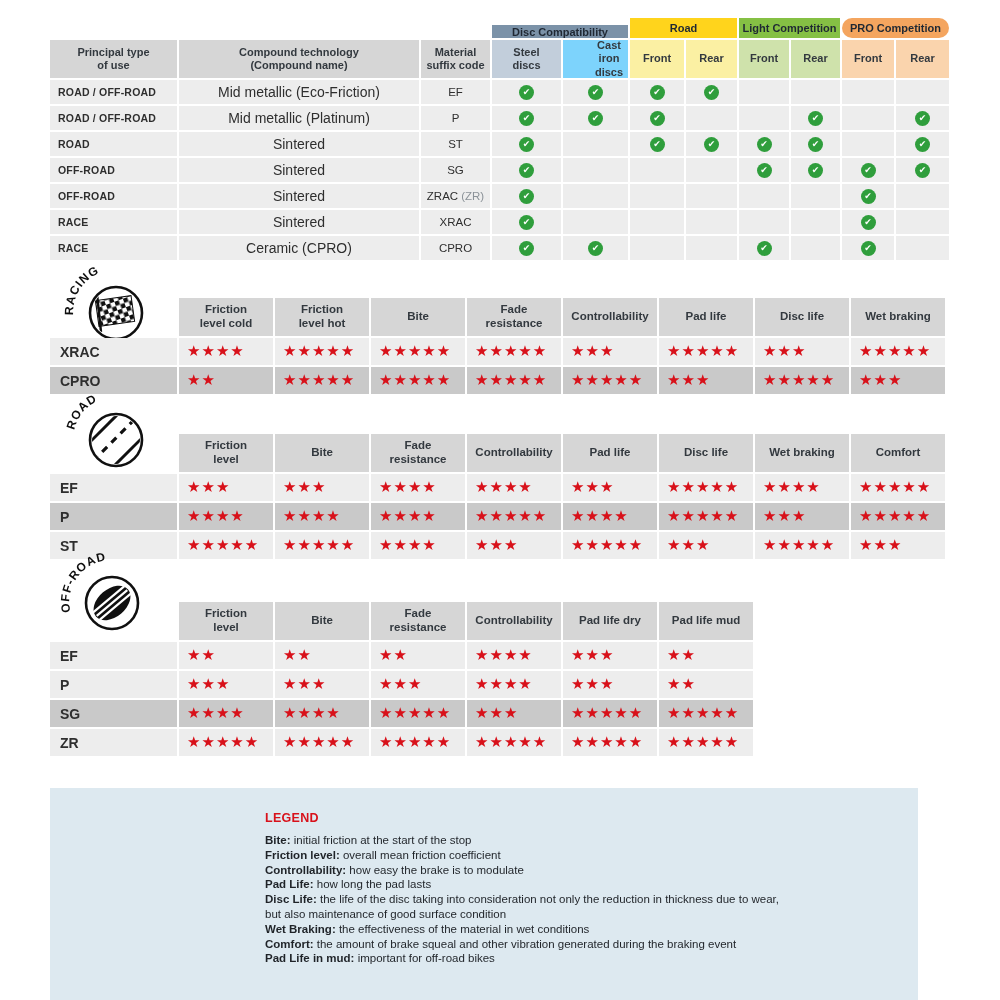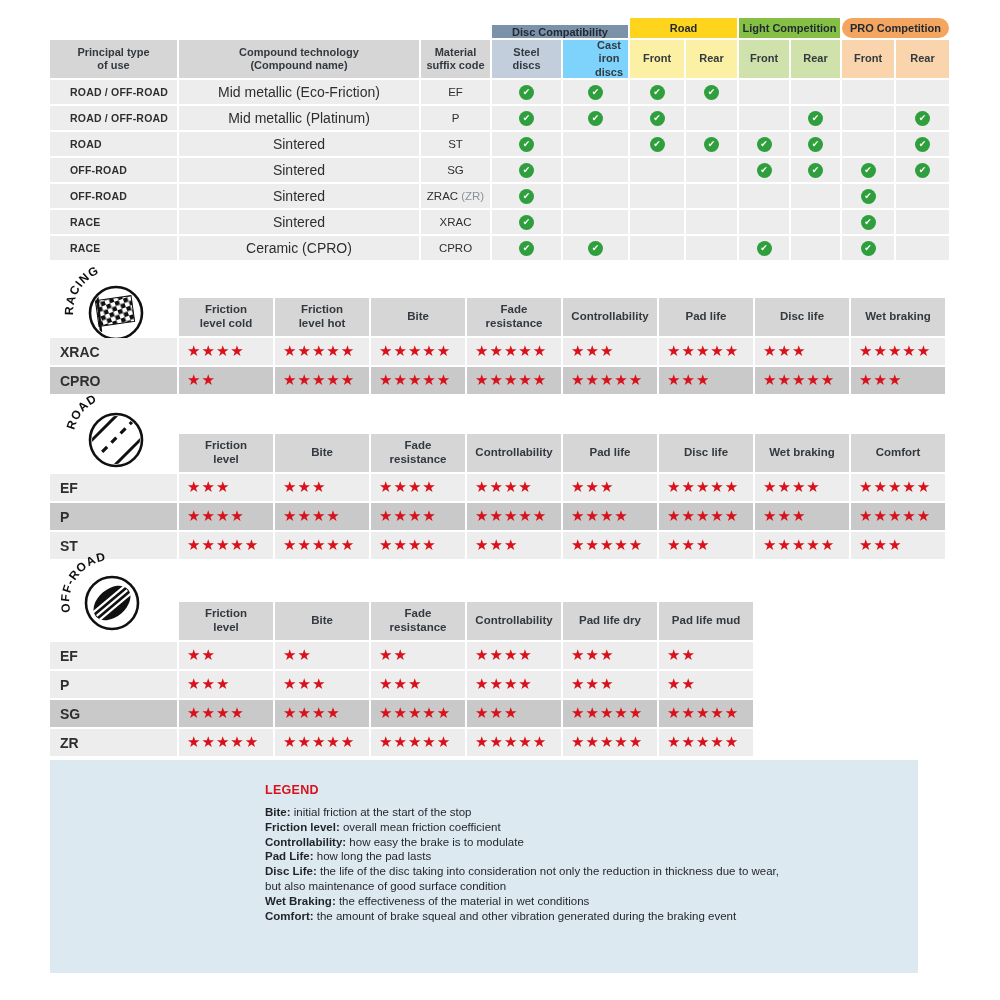--- a/index.html
+++ b/index.html
@@ -16,21 +16,21 @@
     grid-template-rows:20px 38px repeat(7,24px);
   }
   .ghost { background:transparent; }
   .group-cell { display:flex; align-items:center; justify-content:center;
     font-size:11px; font-weight:bold; color:#1f2833; }
   .head-cell { background:var(--header-gray,#d6d6d6); display:flex; align-items:center;
     justify-content:center; text-align:center; font-size:11px; font-weight:bold;
     color:#33393f; white-space:pre-line; line-height:1.2; }
   .cell { background:var(--row-light,#ededed); display:flex; align-items:center;
     font-size:11px; color:#2e2e2e; }
-  .use-cell { padding-left:20px; font-weight:bold; font-size:10.5px; letter-spacing:0.2px; }
+  .use-cell { padding-left:8px; font-weight:bold; font-size:10.5px; letter-spacing:0.2px; }
   .tech-cell { justify-content:center; font-size:14px; }
   .code-cell { justify-content:center; font-size:11.5px; }
   .code-note { color:#8b9298; margin-left:3px; }
   .check-cell { justify-content:center; }
   .check { display:inline-block; width:15px; height:15px; border-radius:50%;
     background:var(--check-green,#2f9e3c); color:#fff; font-size:9px; line-height:15px;
     text-align:center; font-family:"DejaVu Sans",sans-serif; font-weight:bold; }
 
   
   .rating-grid { grid-template-rows:38px; grid-auto-rows:27px; }
@@ -46,21 +46,21 @@
 
   
   .badge { position:absolute; }
   #racing-badge  { left:64px; top:257px; }
   #road-badge    { left:64px; top:384px; }
   #offroad-badge { left:60px; top:547px; }
   .arc-text { font-family:"Liberation Sans",sans-serif; font-size:12px; font-weight:bold;
     fill:#0e0e0e; letter-spacing:1px; }
 
   
-  .legend { position:absolute; left:50px; top:760px; width:868px; height:213px;
+  .legend { position:absolute; left:50px; top:788px; width:868px; height:213px;
     background:var(--legend-bg,#dde9f0); }
   .legend-inner { padding:23px 20px 0 215px; }
   .legend-title { color:var(--star-red,#d8111a); font-weight:bold; font-size:12.5px;
     margin-bottom:8px; letter-spacing:0.3px; }
   .legend-line { font-size:11.5px; line-height:14.8px; color:#1f2328; }
   .legend-line b { font-weight:bold; }
 </style>
 </head>
 <body>
 
@@ -525,17 +525,18 @@
       <div class="legend-title">LEGEND</div>
       <div id="legend-items">
           <p class="legend-line"><b>Bite:</b> initial friction at the start of the stop</p>
           <p class="legend-line"><b>Friction level:</b> overall mean friction coefficient</p>
           <p class="legend-line"><b>Controllability:</b> how easy the brake is to modulate</p>
           <p class="legend-line"><b>Pad Life:</b> how long the pad lasts</p>
           <p class="legend-line"><b>Disc Life:</b> the life of the disc taking into consideration not only the reduction in thickness due to wear,</p>
           <p class="legend-line">but also maintenance of good surface condition</p>
           <p class="legend-line"><b>Wet Braking:</b> the effectiveness of the material in wet conditions</p>
           <p class="legend-line"><b>Comfort:</b> the amount of brake squeal and other vibration generated during the braking event</p>
+          <p class="legend-line"><b>Pad Life in mud:</b> important for off-road bikes</p>
         </div>
     </div>
   </div>
 
 </div>
 
 </body></html>

